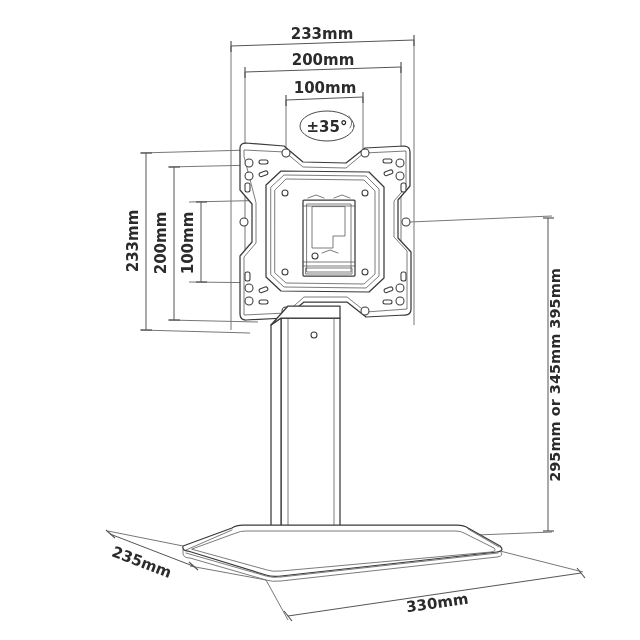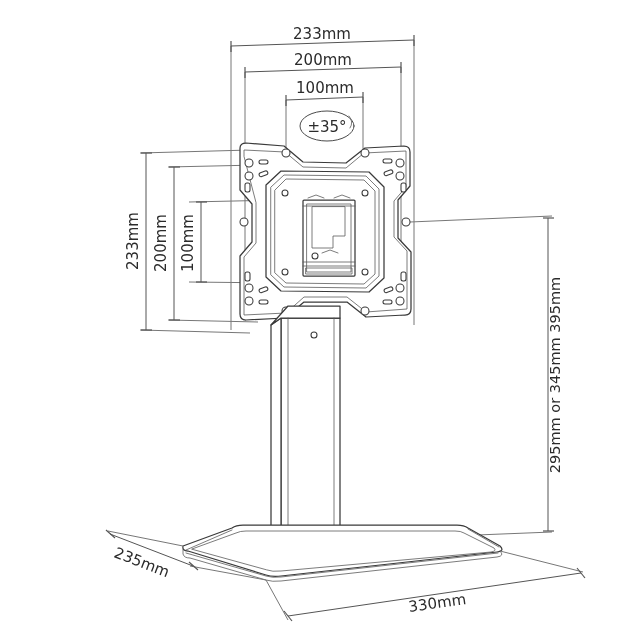--- a/index.html
+++ b/index.html
@@ -13,20 +13,21 @@
     font-family: "DejaVu Sans", "Liberation Sans", sans-serif;
     overflow: hidden;
     position: relative;
   }
   #drawing-root {
     position: absolute;
     top: 0;
     left: 0;
     width: 640px;
     height: 640px;
+    font-weight: bold;
   }
   svg.drawing {
     display: block;
     width: 640px;
     height: 640px;
     background: #ffffff;
   }
   .dimtext {
     font-family: "DejaVu Sans", "Liberation Sans", sans-serif;
     font-size: 15px;

